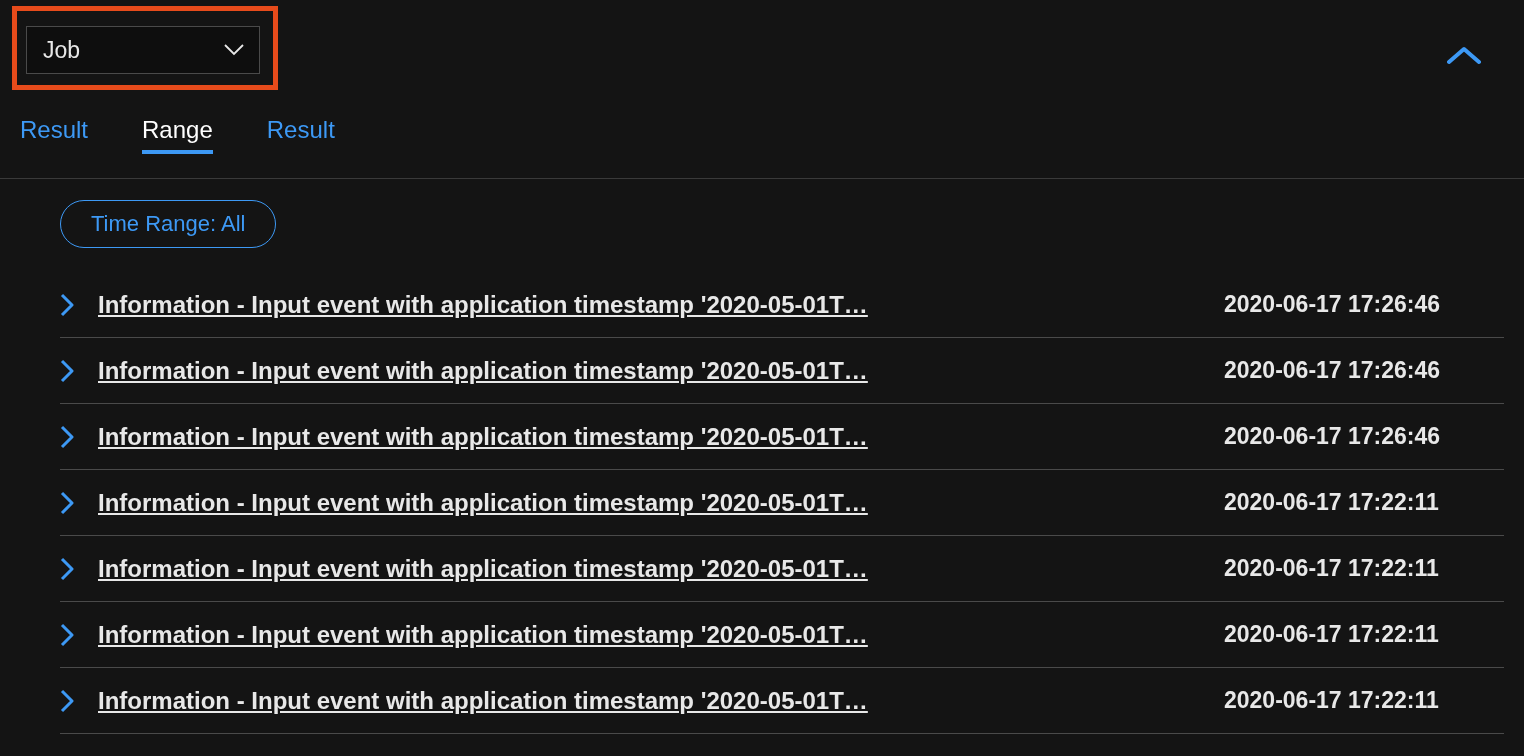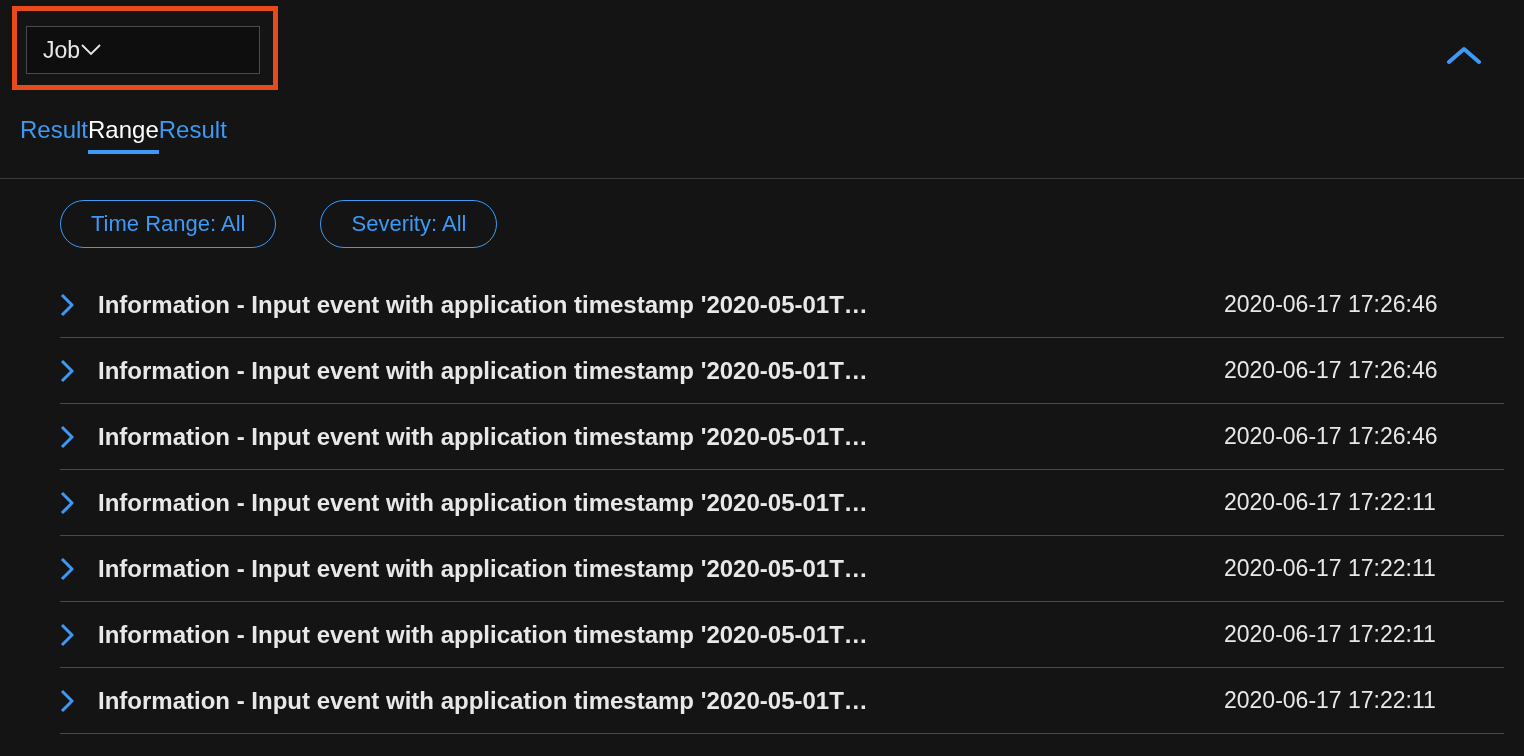--- a/index.html
+++ b/index.html
@@ -25,20 +25,21 @@
   .dropdown {
     position: absolute;
     top: 26px;
     left: 26px;
     width: 234px;
     height: 48px;
     background: #0e0e0e;
     border: 1px solid #4a4a4a;
     display: flex;
     align-items: center;
+    justify-content: space-between;
     padding: 0 14px 0 16px;
     font-size: 23px;
     color: #e8e8e8;
     cursor: pointer;
   }
   .dropdown .chev { width: 22px; height: 22px; display:flex; align-items:center; justify-content:center; }
 
   
   .collapse-chevron {
     position: absolute;
@@ -51,20 +52,21 @@
     justify-content: center;
     cursor: pointer;
   }
 
   
   .tabs {
     position: absolute;
     top: 116px;
     left: 20px;
     display: flex;
+    gap: 54px;
     font-size: 24px;
   }
   .tab { cursor: pointer; padding-bottom: 10px; }
   .tab.link { color: #3d99f5; }
   .tab.active { color: #ffffff; }
   .tab.active::after {
     content: "";
     display: block;
     height: 4px;
     background: #3d99f5;
@@ -113,26 +115,27 @@
     cursor: pointer;
   }
   .log-row .expand { width: 38px; display:flex; align-items:center; justify-content:flex-start; flex-shrink:0; }
   .log-row .msg {
     flex: 1;
     font-size: 24px;
     font-weight: 600;
     color: #e8e8e8;
     white-space: nowrap;
     overflow: hidden;
+    text-decoration: underline;
   }
   .log-row .ts {
     width: 280px;
     text-align: left;
     font-size: 23px;
-    font-weight: 400;
+    font-weight: 700;
     color: #e8e8e8;
     flex-shrink: 0;
   }
   svg { display:block; }
 </style>
 </head>
 <body>
 <div class="root">
 
   <div class="highlight-box"></div>
@@ -156,21 +159,20 @@
   <div class="tabs">
     <div class="tab link">Result</div>
     <div class="tab active">Range</div>
     <div class="tab link">Result</div>
   </div>
 
   <div class="divider"></div>
 
   <div class="filters">
     <div class="pill">Time Range: All</div>
-    <div class="pill">Severity: All</div>
   </div>
 
   <div class="log-list">
     <div class="log-row">
       <span class="expand">
         <svg width="14" height="24" viewBox="0 0 14 24">
             <polyline points="2,2 12,12 2,22" fill="none" stroke="#3d99f5" stroke-width="3" stroke-linejoin="round"></polyline>
           </svg>
       </span>
       <span class="msg">Information - Input event with application timestamp '2020-05-01T…</span>

